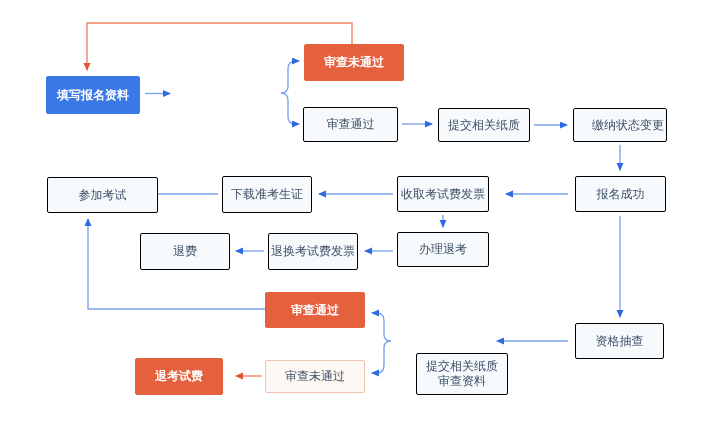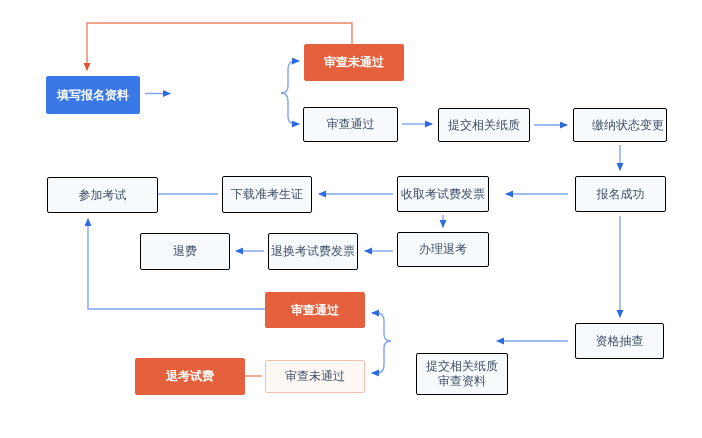--- a/index.html
+++ b/index.html
@@ -146,21 +146,21 @@
 
   <div class="node" style="left:416px;top:320px;width:92px;height:42px;margin-top:33px;">
     <span>提交相关纸质</span>
     <span>审查资料</span>
   </div>
 
   <div class="node" style="left:575px;top:323px;width:89px;height:36px;">
     <span>资格抽查</span>
   </div>
 
-  <div class="node node--danger" style="left:135px;top:358px;width:110px;height:37px;">
+  <div class="node node--danger" style="left:135px;top:358px;width:88px;height:37px;">
     <span>退考试费</span>
   </div>
 
   <div class="node node--danger-light" style="left:265px;top:360px;width:100px;height:33px;">
     <span>审查未通过</span>
   </div>
 
 </div>
 
 </body></html>

